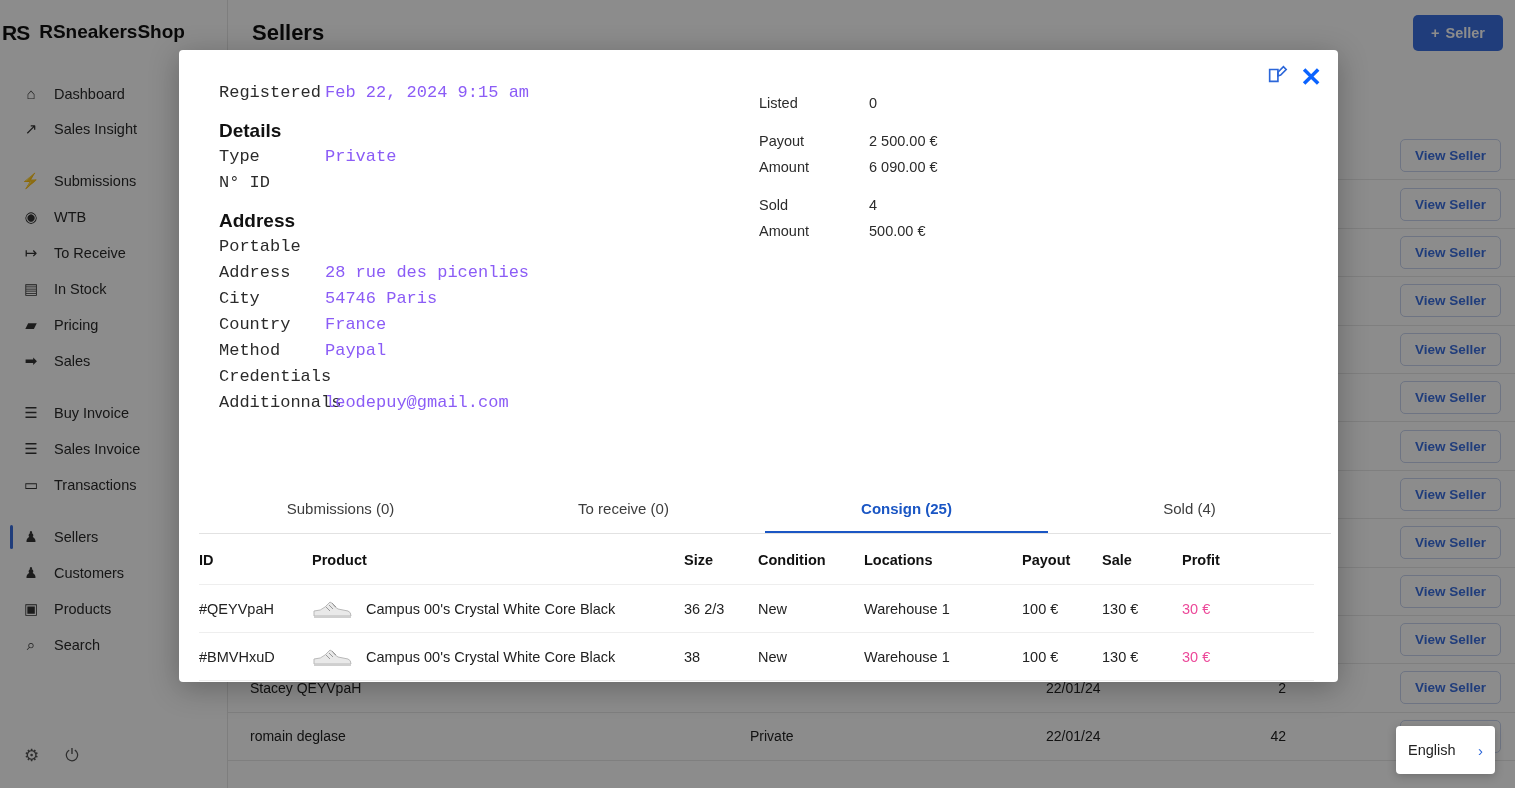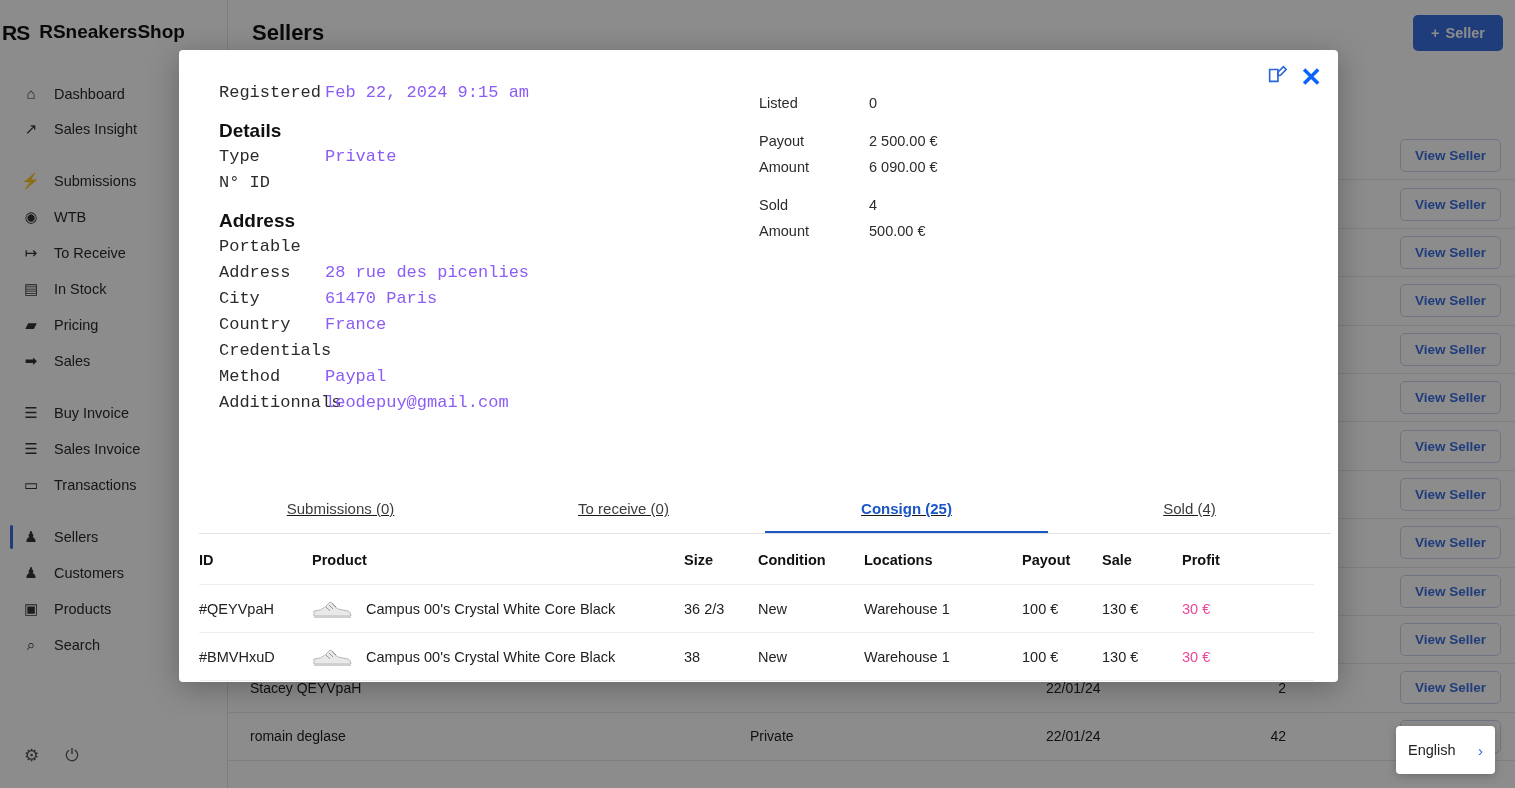--- a/index.html
+++ b/index.html
@@ -138,21 +138,21 @@
   }
 
   .right-kv { display: flex; font-size: 14.5px; line-height: 26px; }
   .right-kv .k { width: 110px; color: #2b2b2b; }
   .right-kv .v { color: #2b2b2b; }
   .right-gap { height: 12px; }
 
   
   .tabs {
     position: absolute; left: 20px; right: 7px; top: 438px;
-    display: flex; border-bottom: 1px solid #e2e2e2; text-decoration: underline;
+    display: flex; border-bottom: 1px solid #e2e2e2;
   }
   .tab {
     flex: 1; text-align: center; padding: 12px 0 14px 0;
     font-size: 15px; color: #3d3d3d; cursor: pointer;
   }
   .tab.active {
     color: #1a56c4; font-weight: bold;
     border-bottom: 2px solid #1a56c4;
   }
 
@@ -440,34 +440,34 @@
           <div class="kv">
             <div class="k">Portable</div>
             <div class="v"></div>
           </div>
           <div class="kv">
             <div class="k">Address</div>
             <div class="v">28 rue des picenlies</div>
           </div>
           <div class="kv">
             <div class="k">City</div>
-            <div class="v">61470 Paris</div>
+            <div class="v">54746 Paris</div>
           </div>
           <div class="kv">
             <div class="k">Country</div>
             <div class="v">France</div>
           </div>
 
           <div class="kv">
+            <div class="k">Method</div>
+            <div class="v">Paypal</div>
+          </div>
+          <div class="kv">
             <div class="k">Credentials</div>
             <div class="v"></div>
-          </div>
-          <div class="kv">
-            <div class="k">Method</div>
-            <div class="v">Paypal</div>
           </div>
           <div class="kv">
             <div class="k">Additionnals</div>
             <div class="v">leodepuy@gmail.com</div>
           </div>
         </div>
 
         <div class="col-right">
           <div class="right-kv">
             <div class="k">Listed</div>

